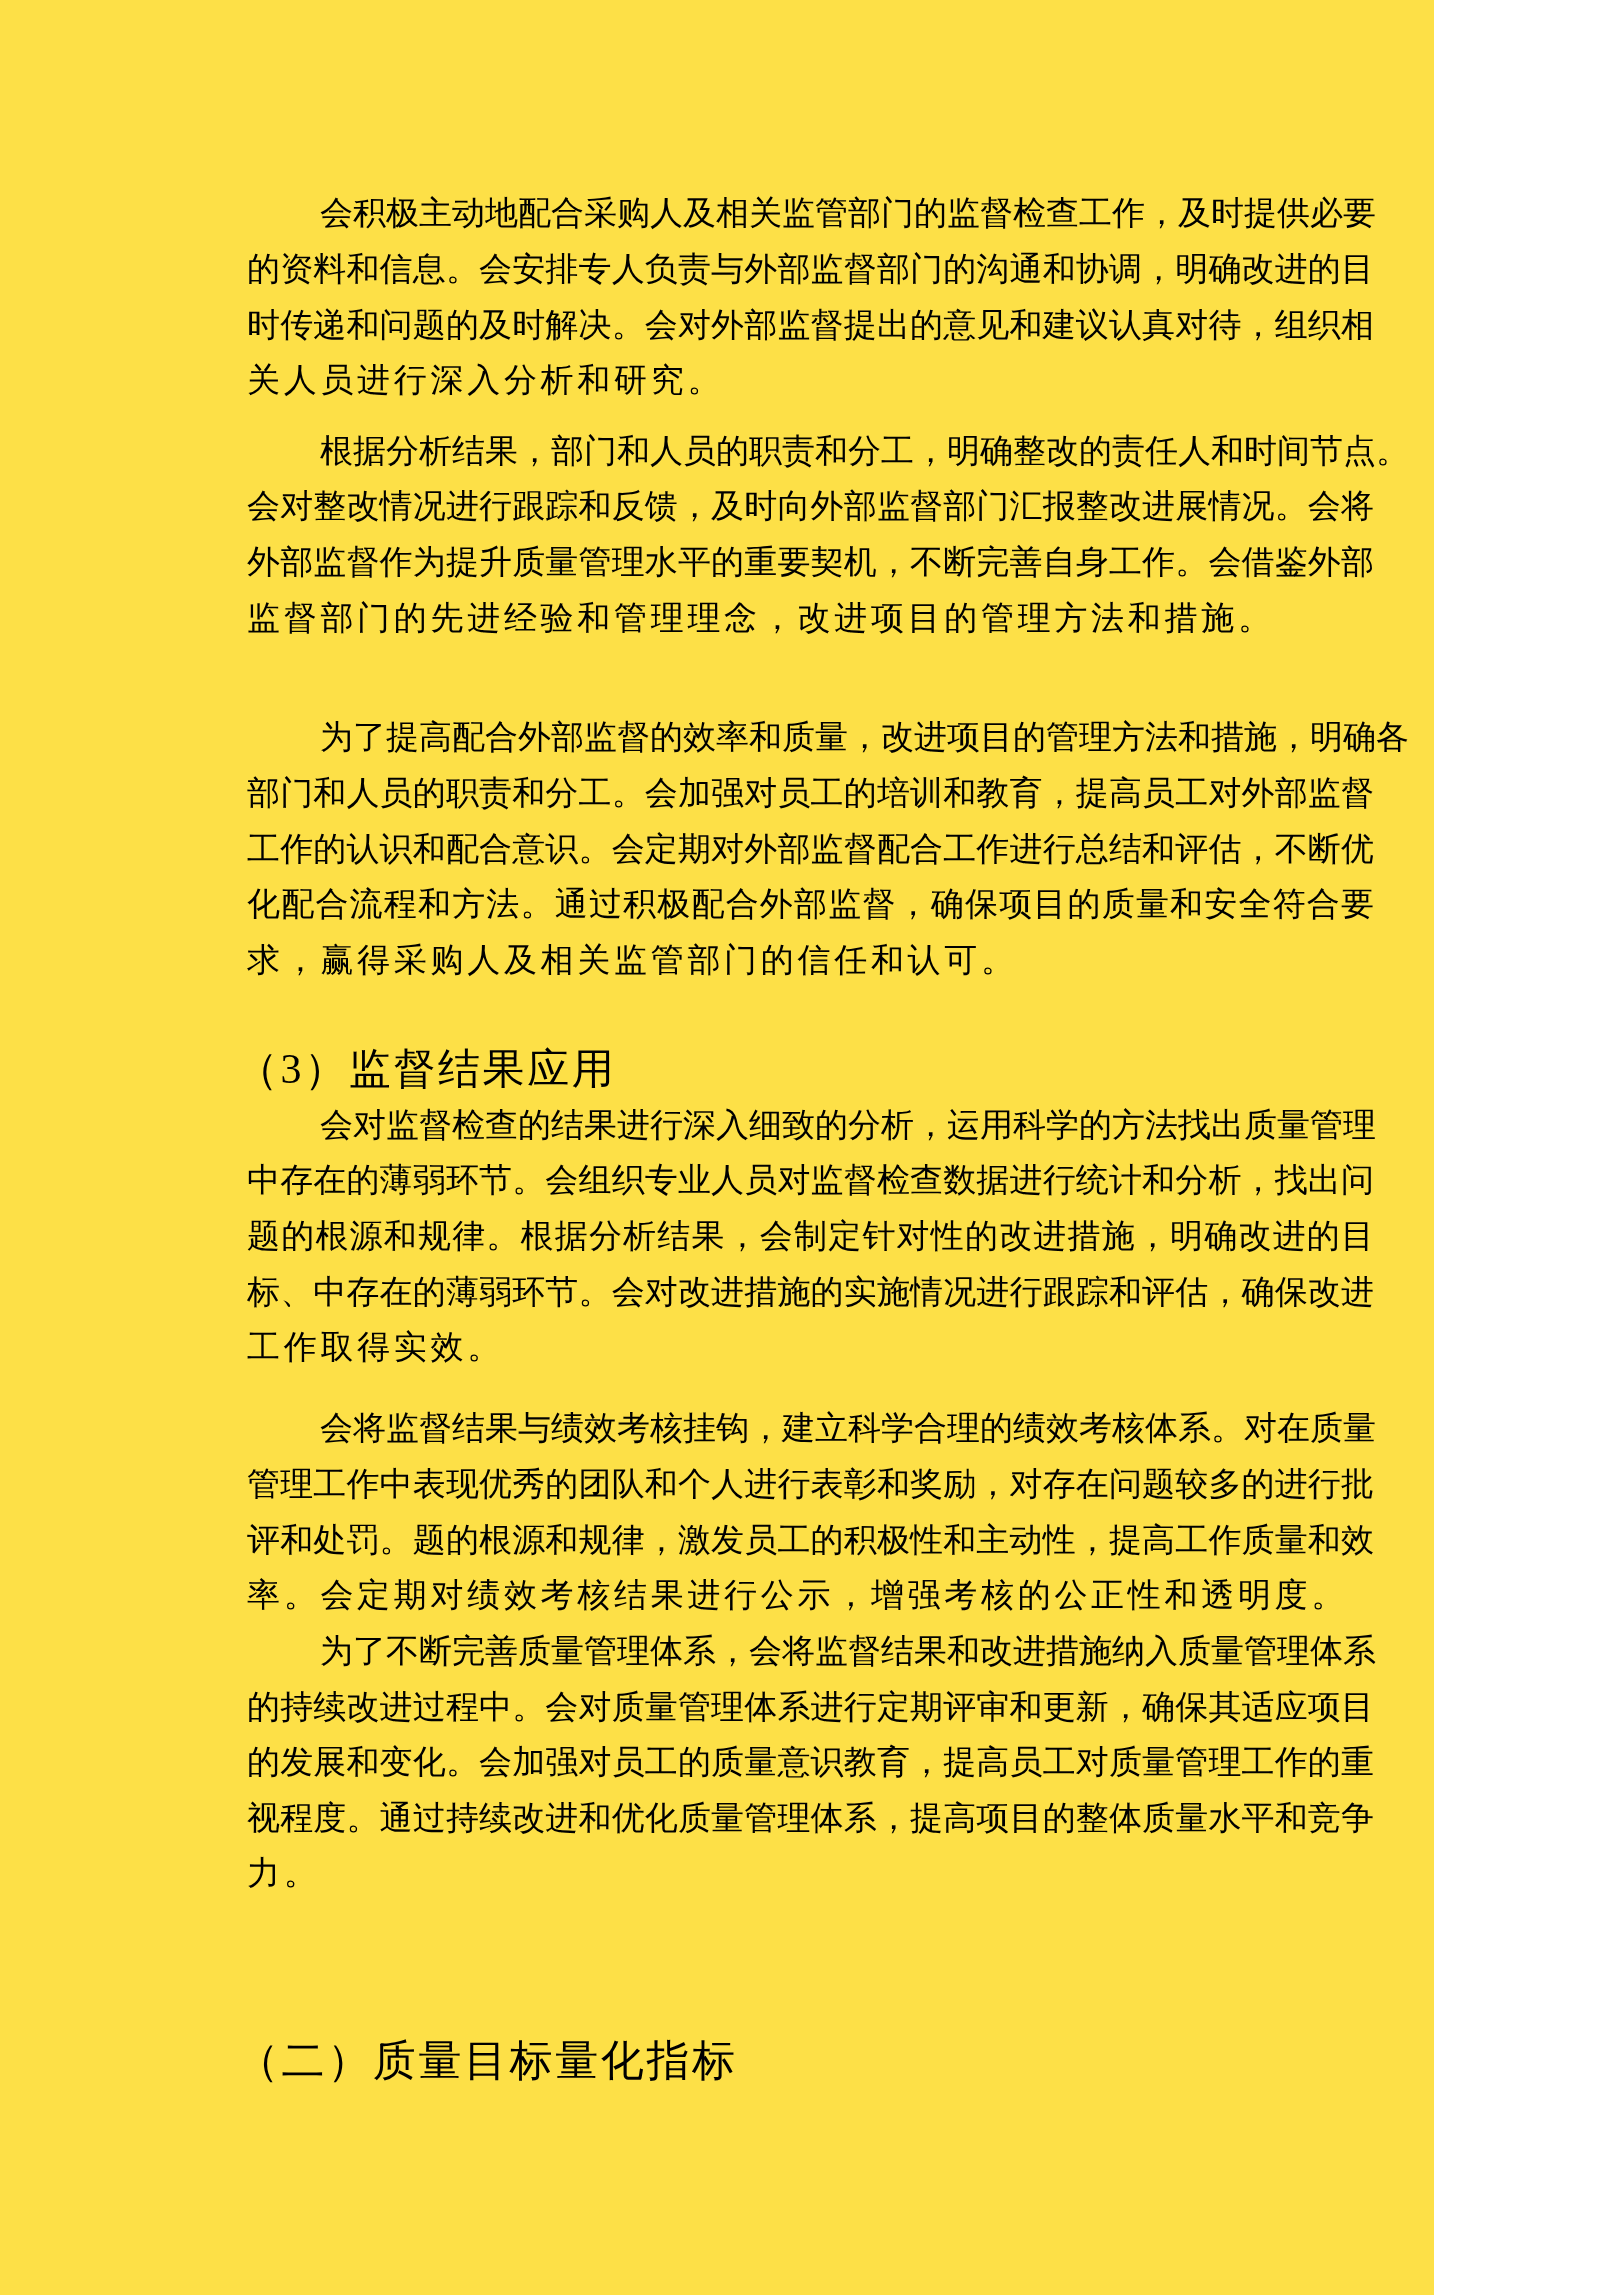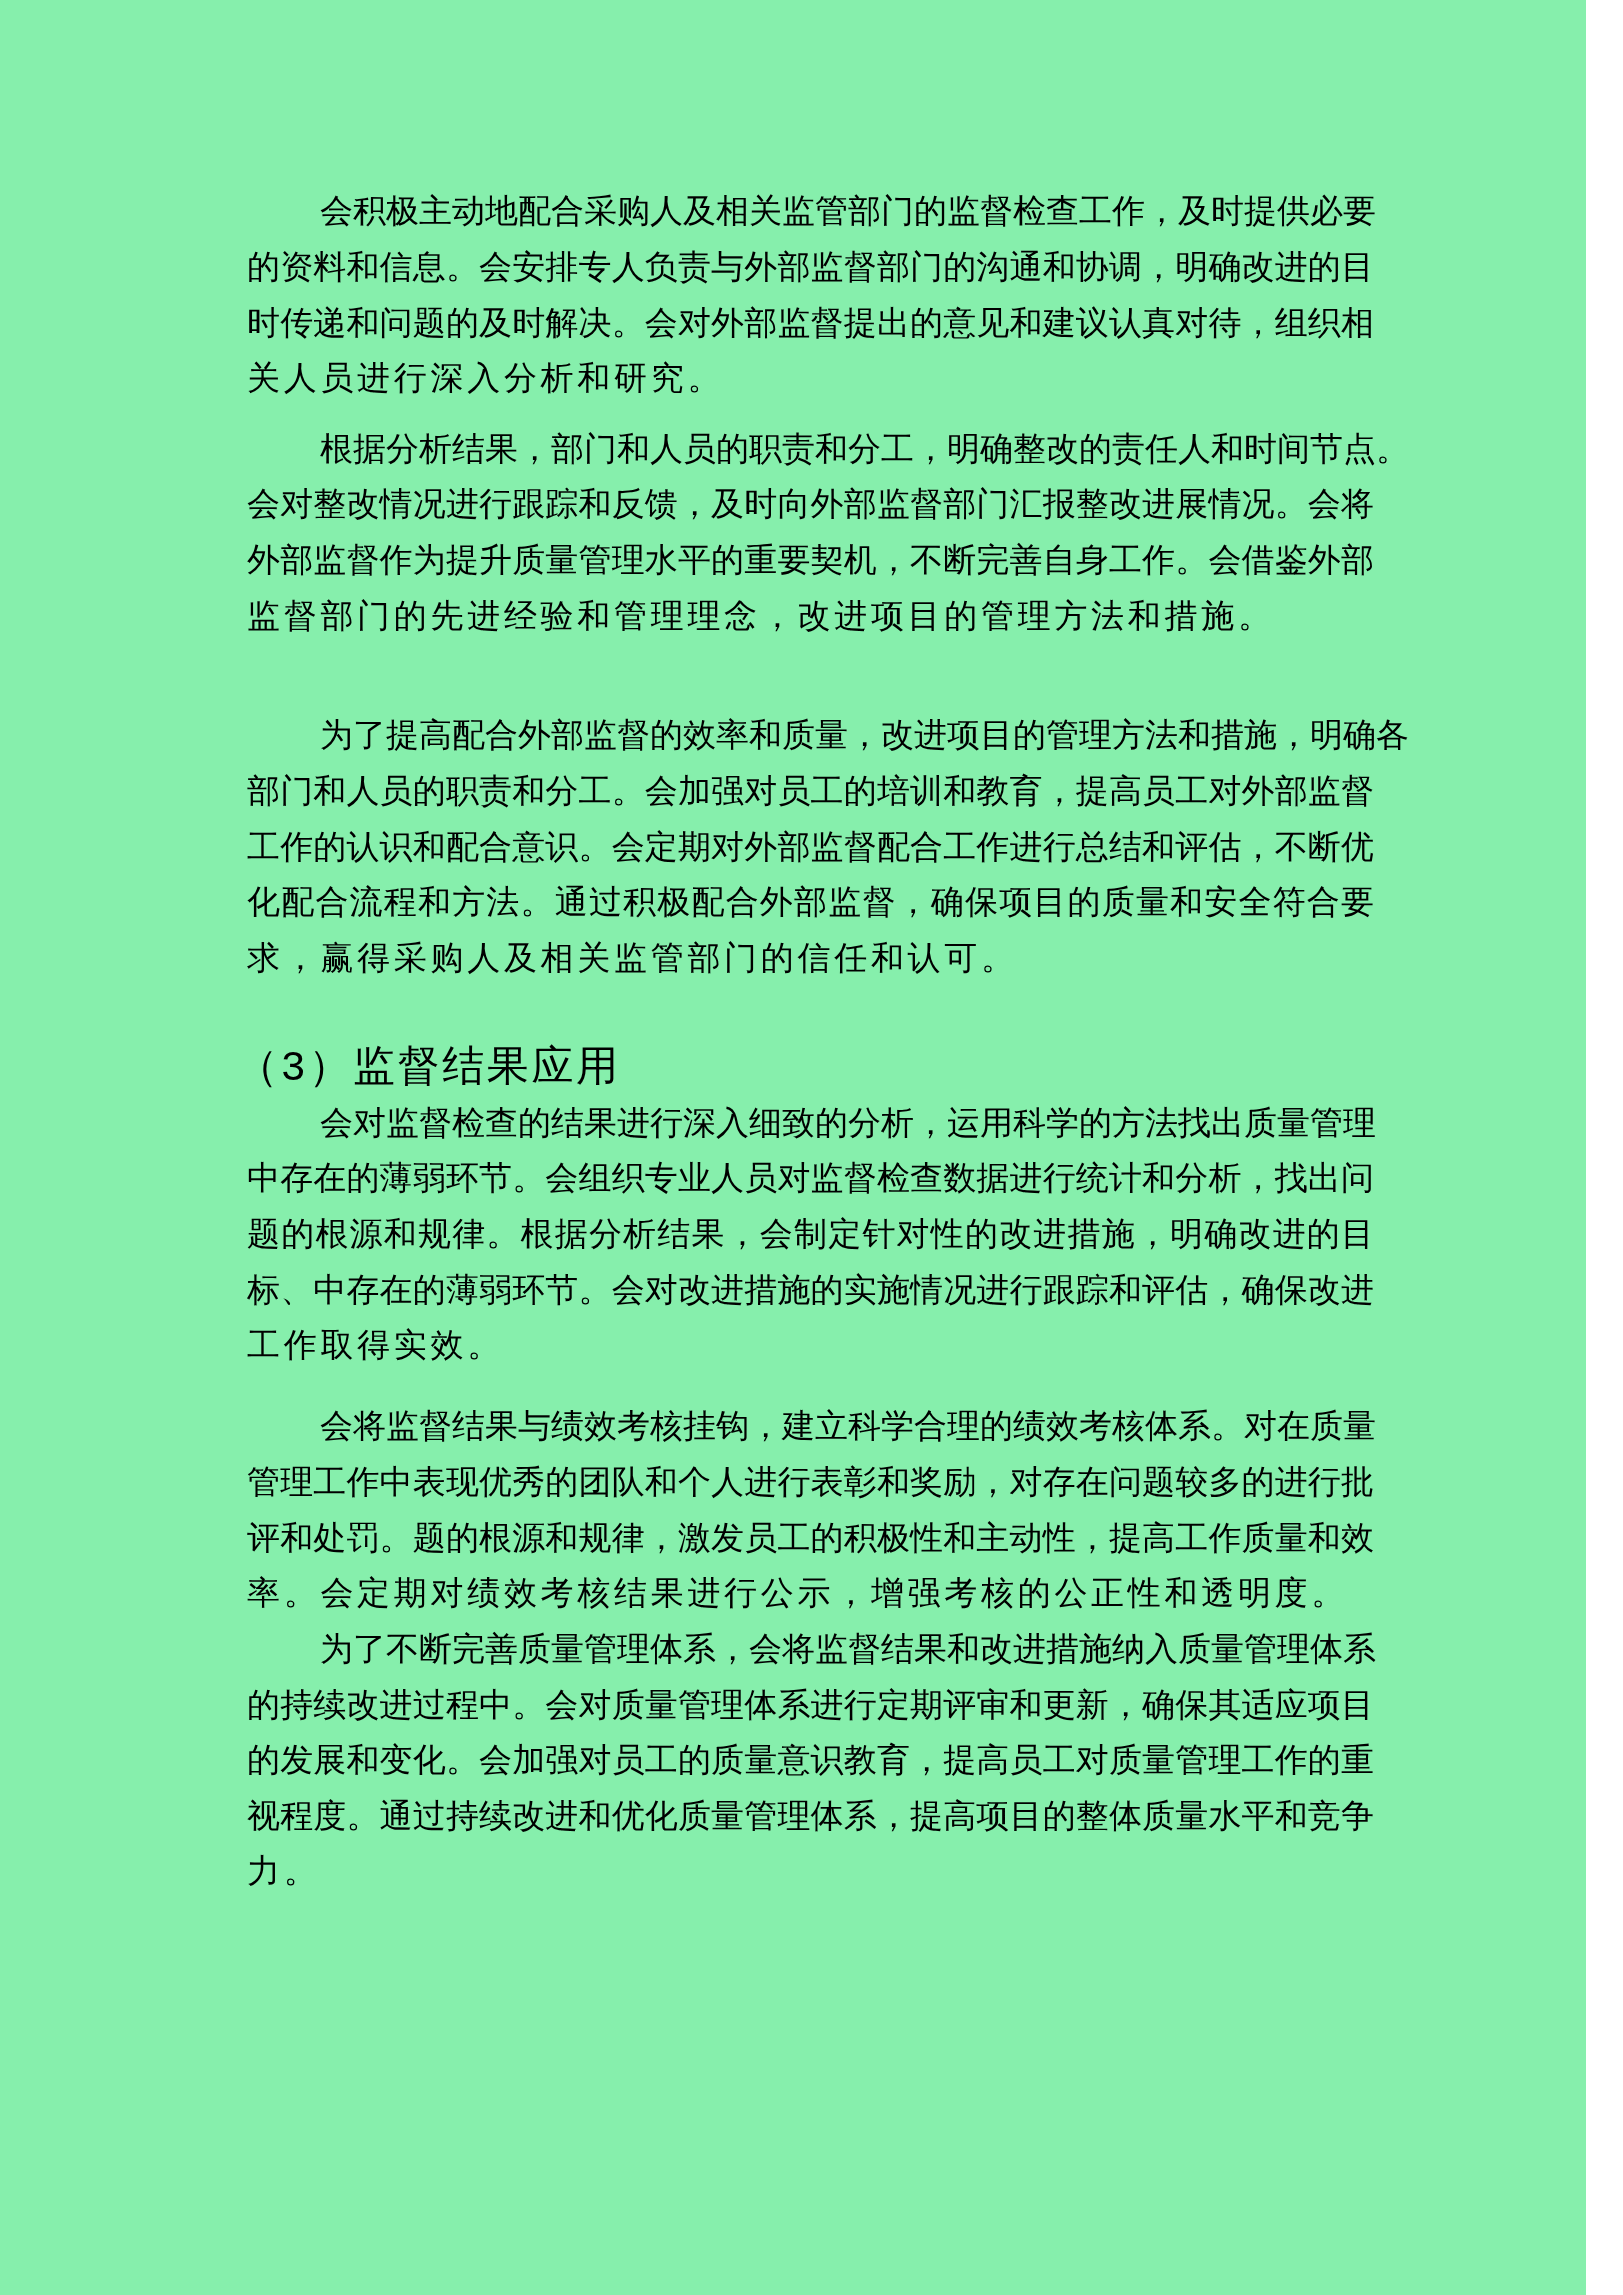--- a/index.html
+++ b/index.html
@@ -1,20 +1,20 @@
 <!DOCTYPE html>
 <html style="font-size:10.5px"><head>
 <meta charset="utf-8">
 <style>
   html, body { margin: 0; padding: 0; background: #ffffff; }
   body { width: 1623px; height: 2295px; position: relative; overflow: hidden; }
   .page {
-    position: absolute; left: 0; top: 0; width: 1586px; height: 2295px;
-    background: #86efac; color: #000000;
-    font-family: Liberation Mono, monospace;
+    position: absolute; left: 0; top: 0; width: 1434px; height: 2295px;
+    background: #fde047; color: #000000;
+    font-family: Liberation Serif, serif;
   }
   .line {
     position: absolute;
     left: 247px;
     width: 1127px;
     height: 39px;
     font-size: 33px;
     line-height: 39px;
     white-space: nowrap;
     text-align: justify;
@@ -77,15 +77,16 @@
   </div>
 
   <div>
     <div class="line indent" style="top:1632px">为了不断完善质量管理体系，会将监督结果和改进措施纳入质量管理体系</div>
     <div class="line" style="top:1688px">的持续改进过程中。会对质量管理体系进行定期评审和更新，确保其适应项目</div>
     <div class="line" style="top:1743px">的发展和变化。会加强对员工的质量意识教育，提高员工对质量管理工作的重</div>
     <div class="line" style="top:1799px">视程度。通过持续改进和优化质量管理体系，提高项目的整体质量水平和竞争</div>
     <div class="line last" style="top:1854px">力。</div>
   </div>
 
+  <div class="section-title" style="top:2035px">（二）质量目标量化指标</div>
 
 </div>
 
 
 </body></html>

